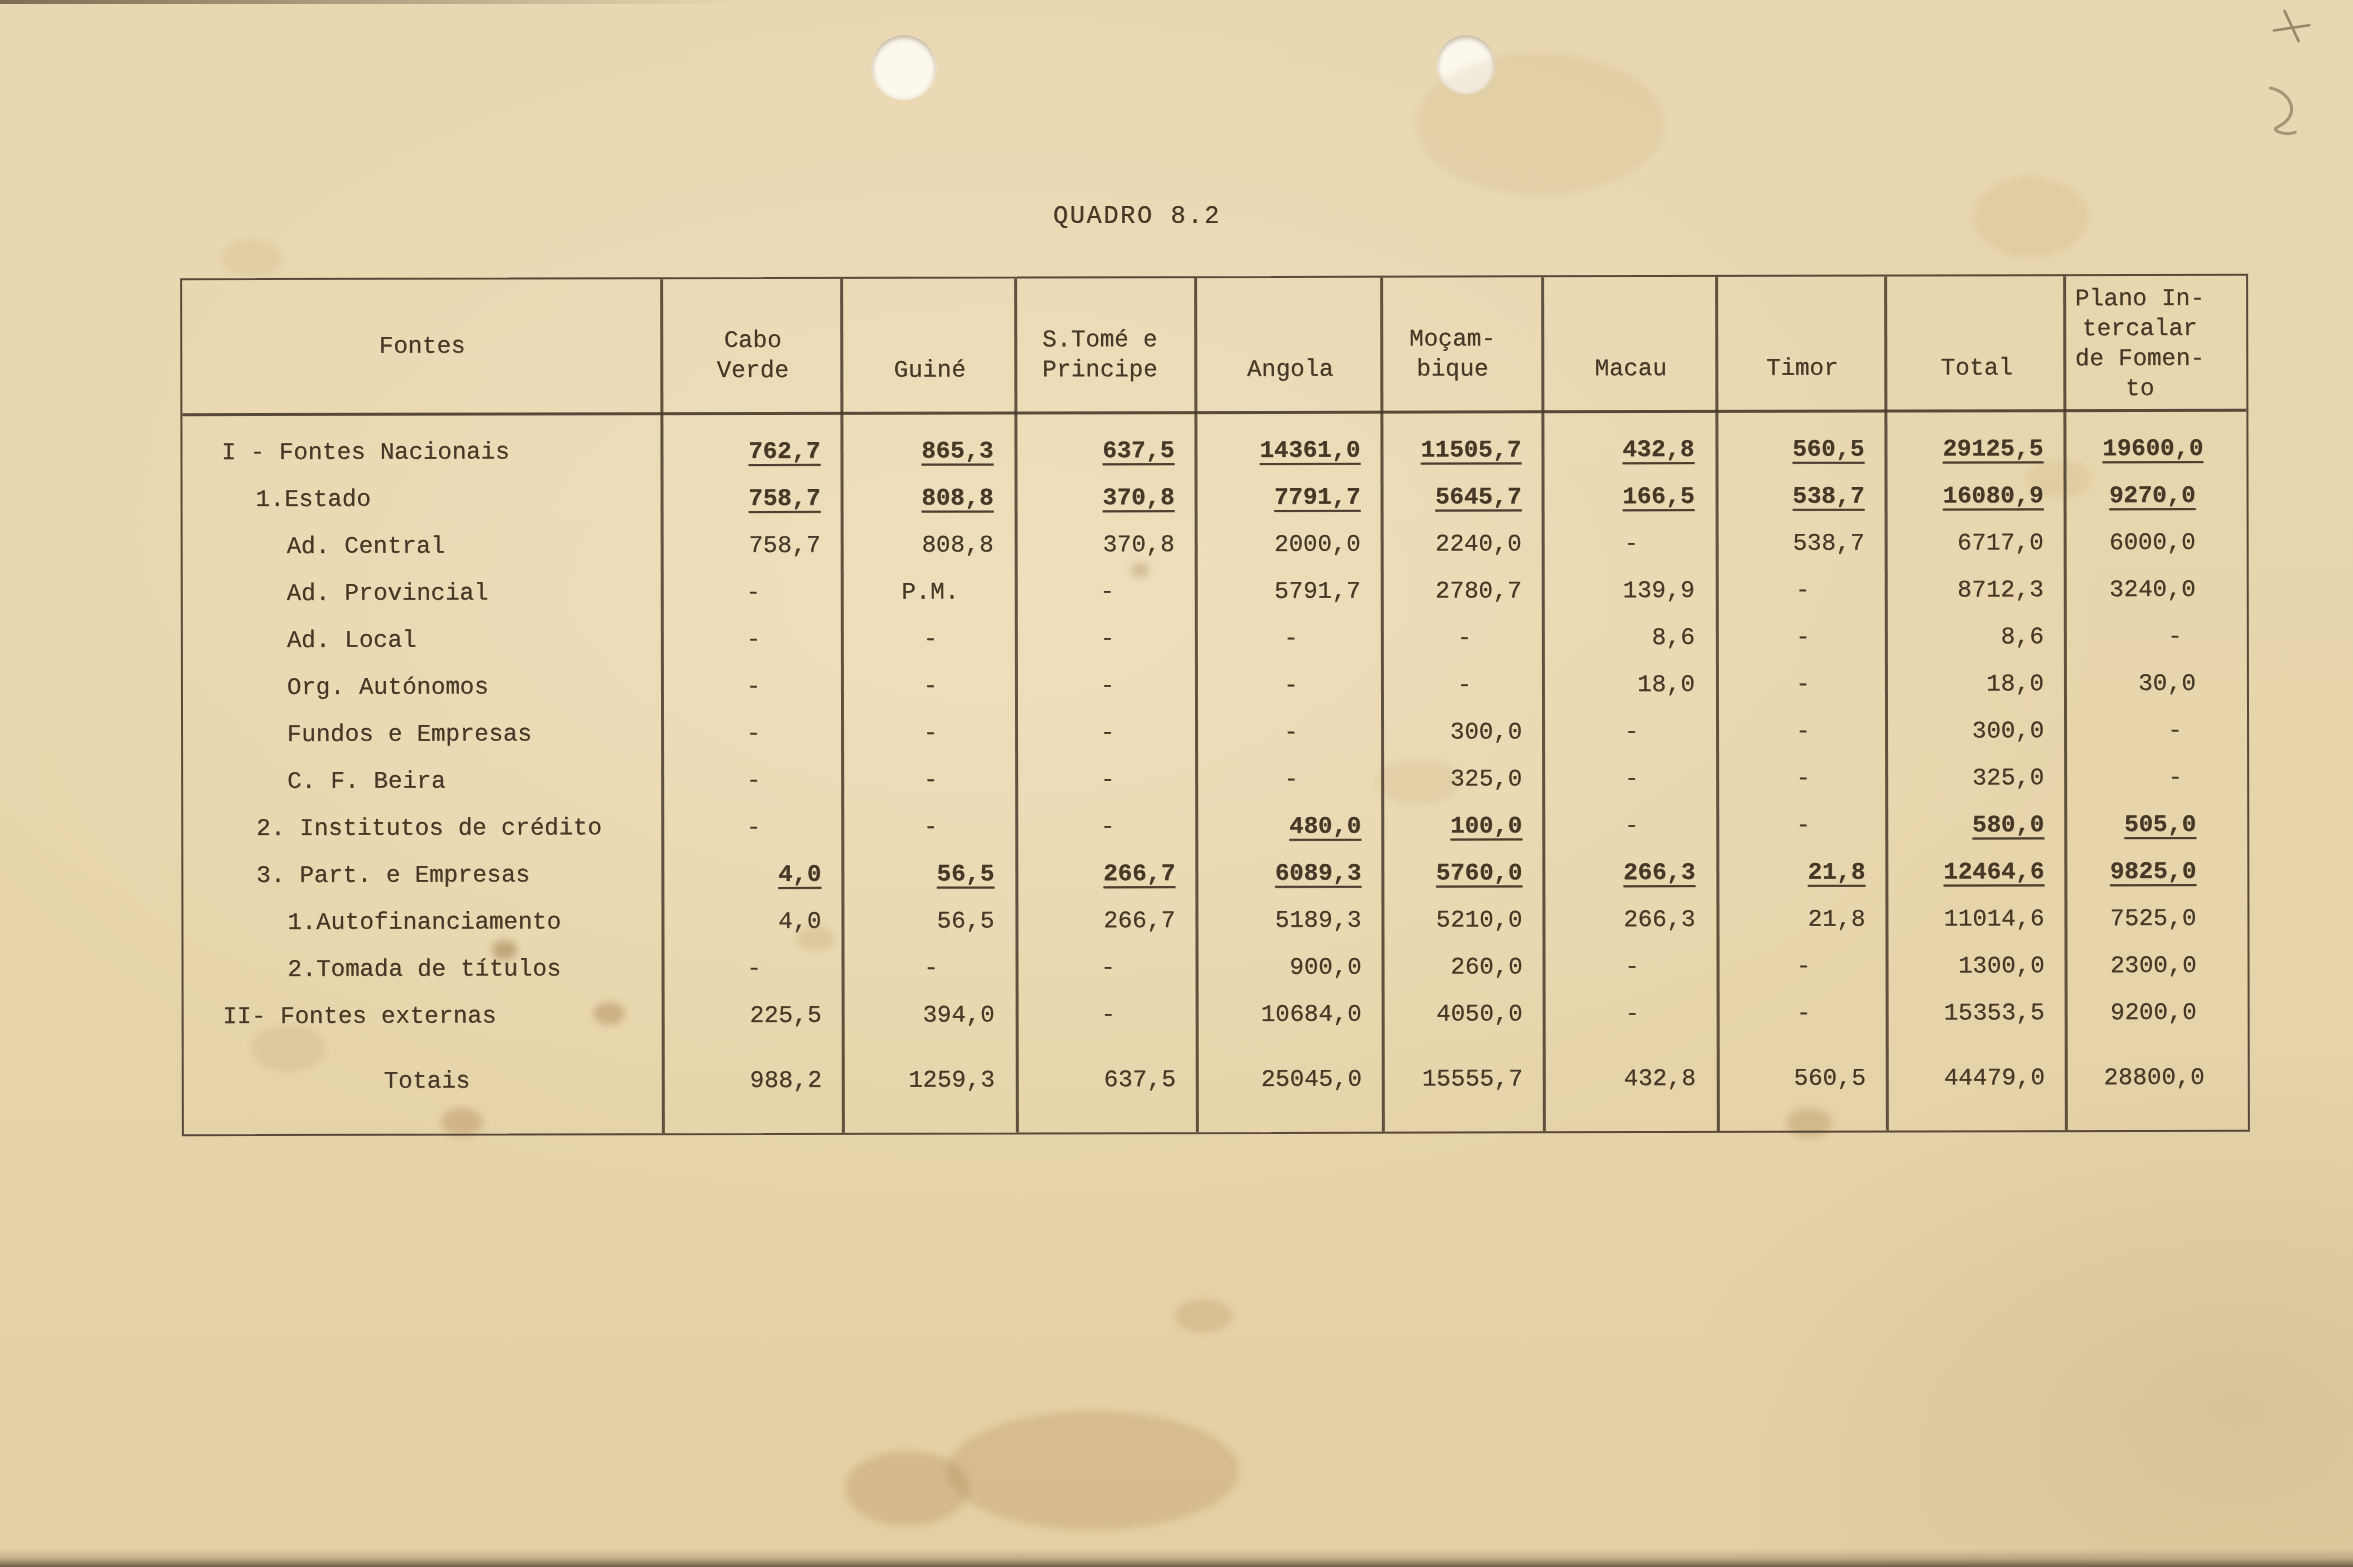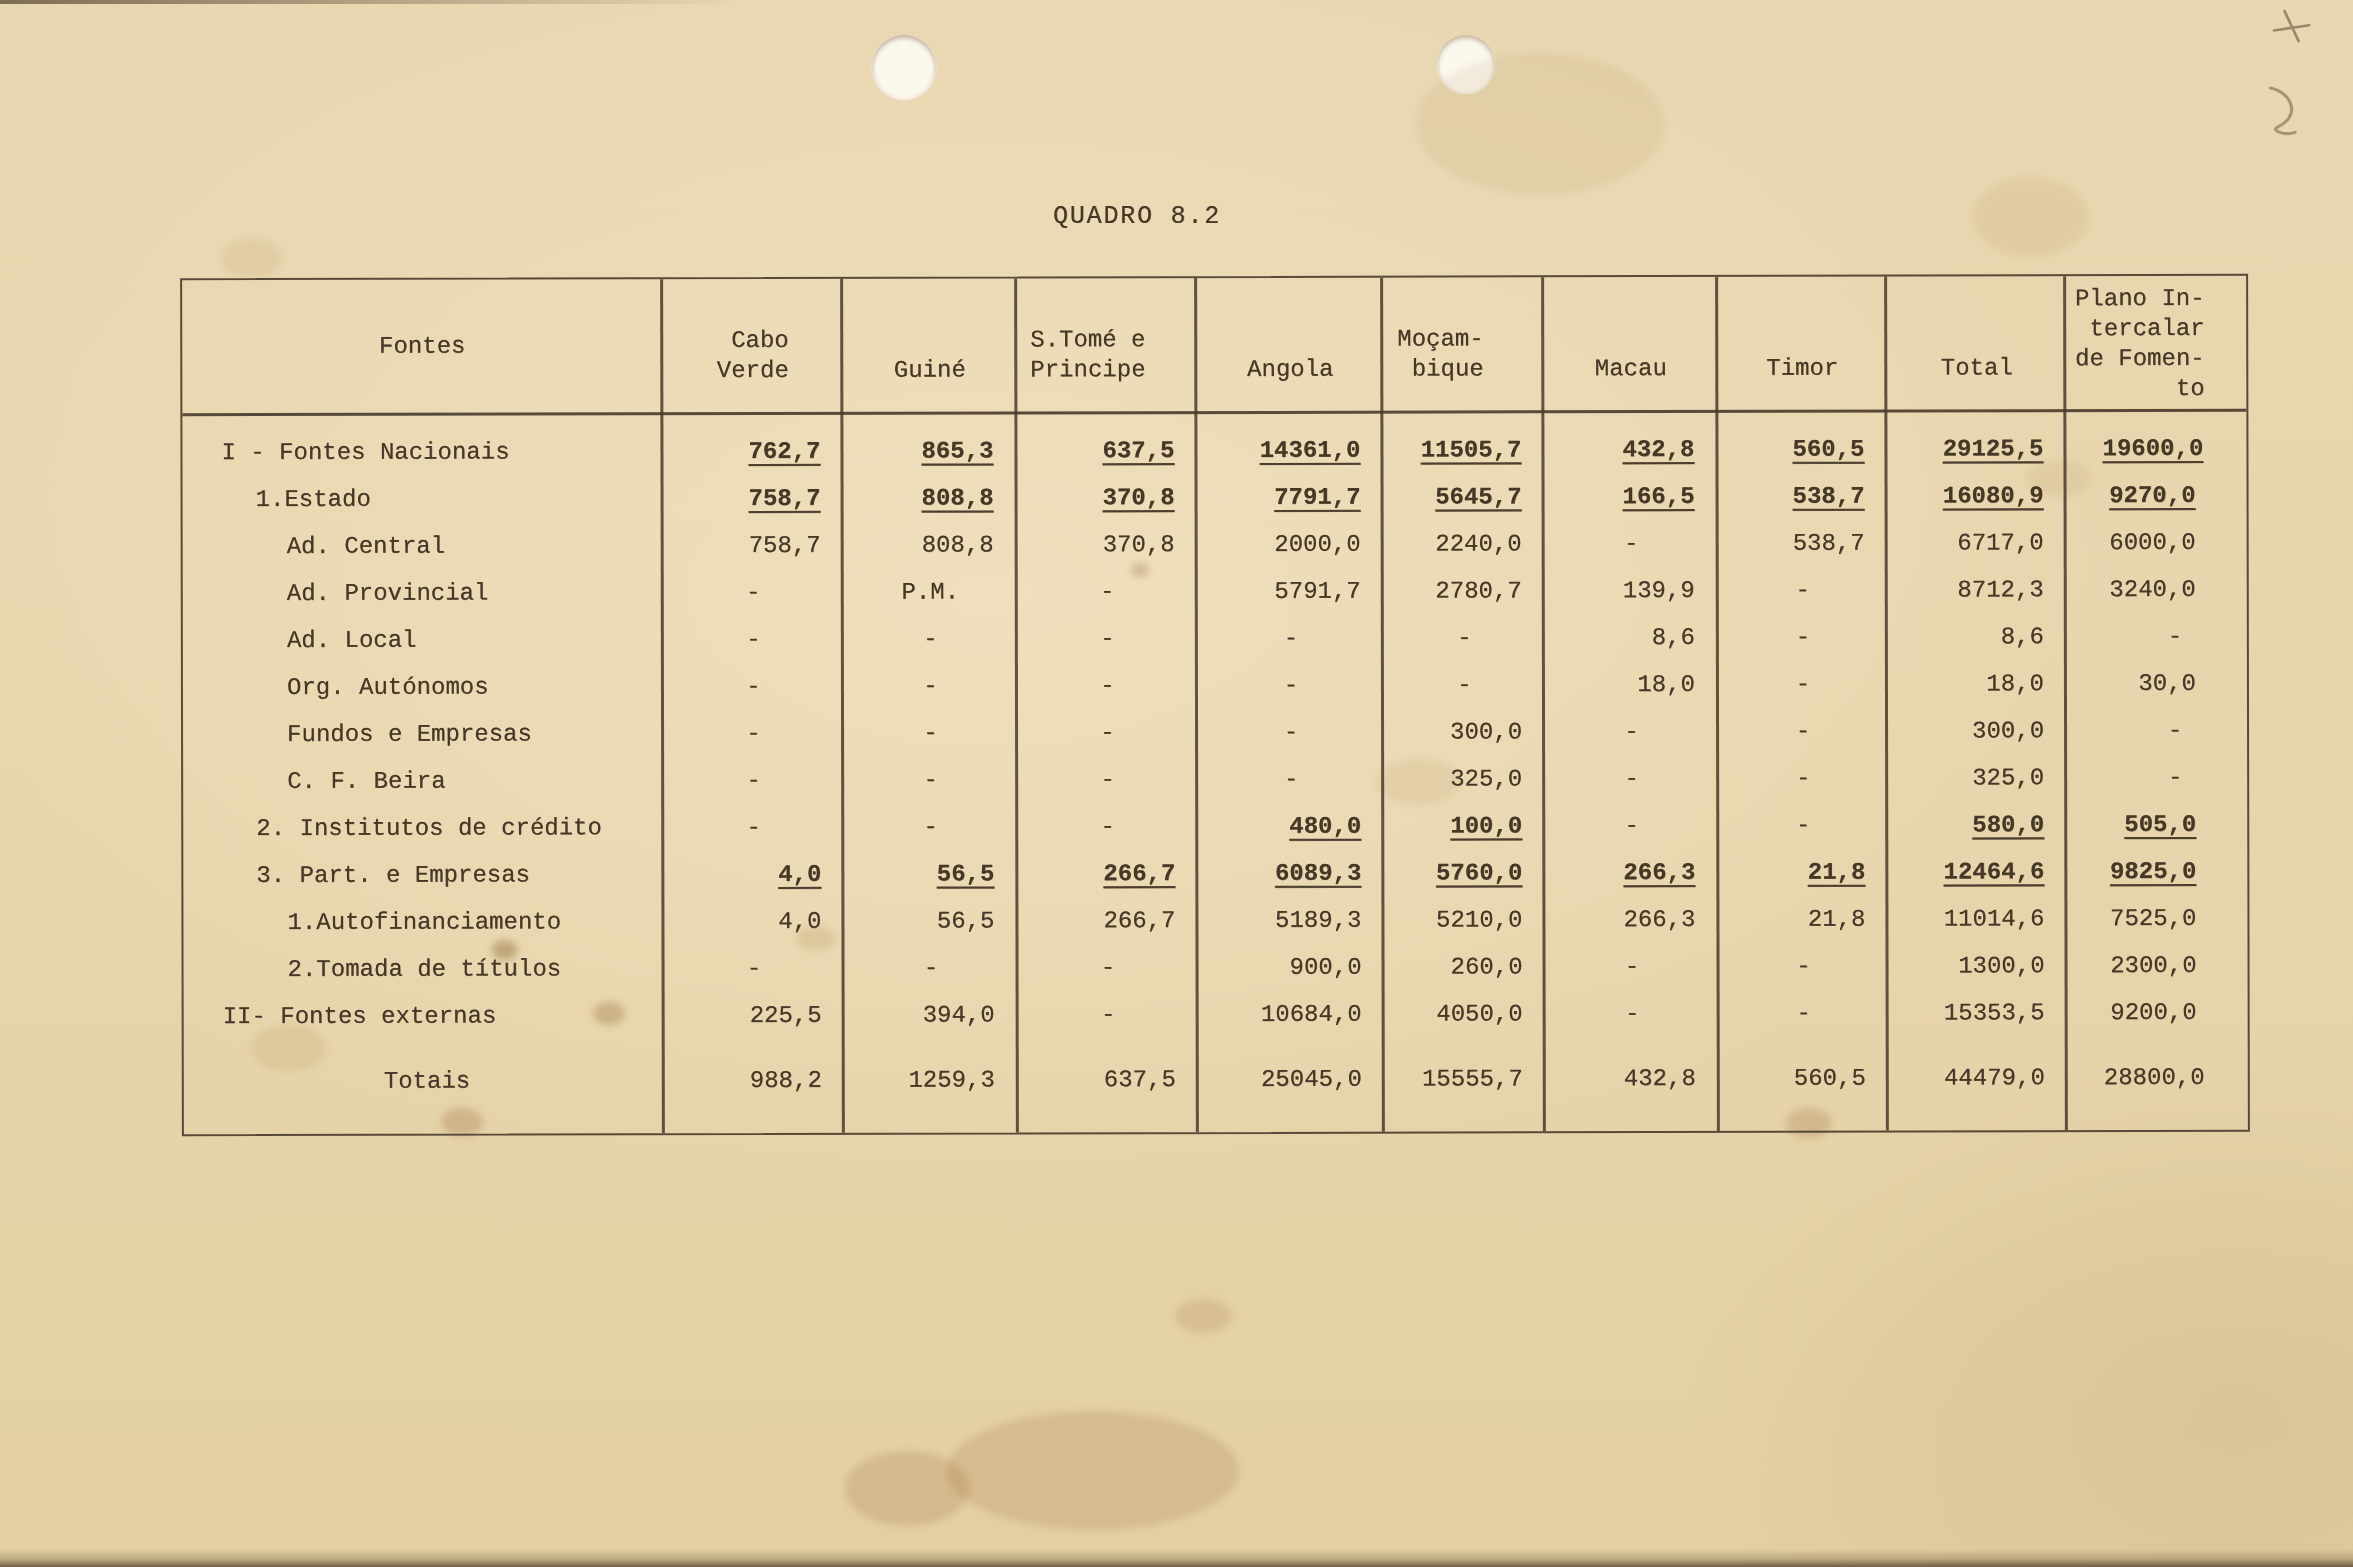--- a/index.html
+++ b/index.html
@@ -60,23 +60,23 @@
     position:absolute; left:0; right:0; top:133px; height:2.7px;
     background:rgba(72,58,44,0.9);
   }
   .thead{
     display:grid; grid-template-columns:var(--cols); height:133px;
   }
   .hcell{
     display:flex; justify-content:center; align-items:flex-end;
     padding-bottom:26.5px;
   }
-  .hcell span{ white-space:pre-line; text-align:right; line-height:30px; }
+  .hcell span{ white-space:pre-line; text-align:center; line-height:30px; }
   .hcell.fontes{ align-items:center; padding-bottom:0; }
-  .hcell.left{ justify-content:flex-start; padding-left:14px; }
+  .hcell.left{ justify-content:flex-start; padding-left:26px; }
   .hcell.plano{ padding-bottom:5.3px; padding-left:8.8px; }
 
   .tbody{ padding-top:16px; }
   .trow{
     display:grid; grid-template-columns:var(--cols);
     height:47px; align-items:center;
   }
   .trow.totals{ margin-top:16px; height:50px; }
   .cell{ white-space:nowrap; }
   .cell.label{ padding-left:39px; }

